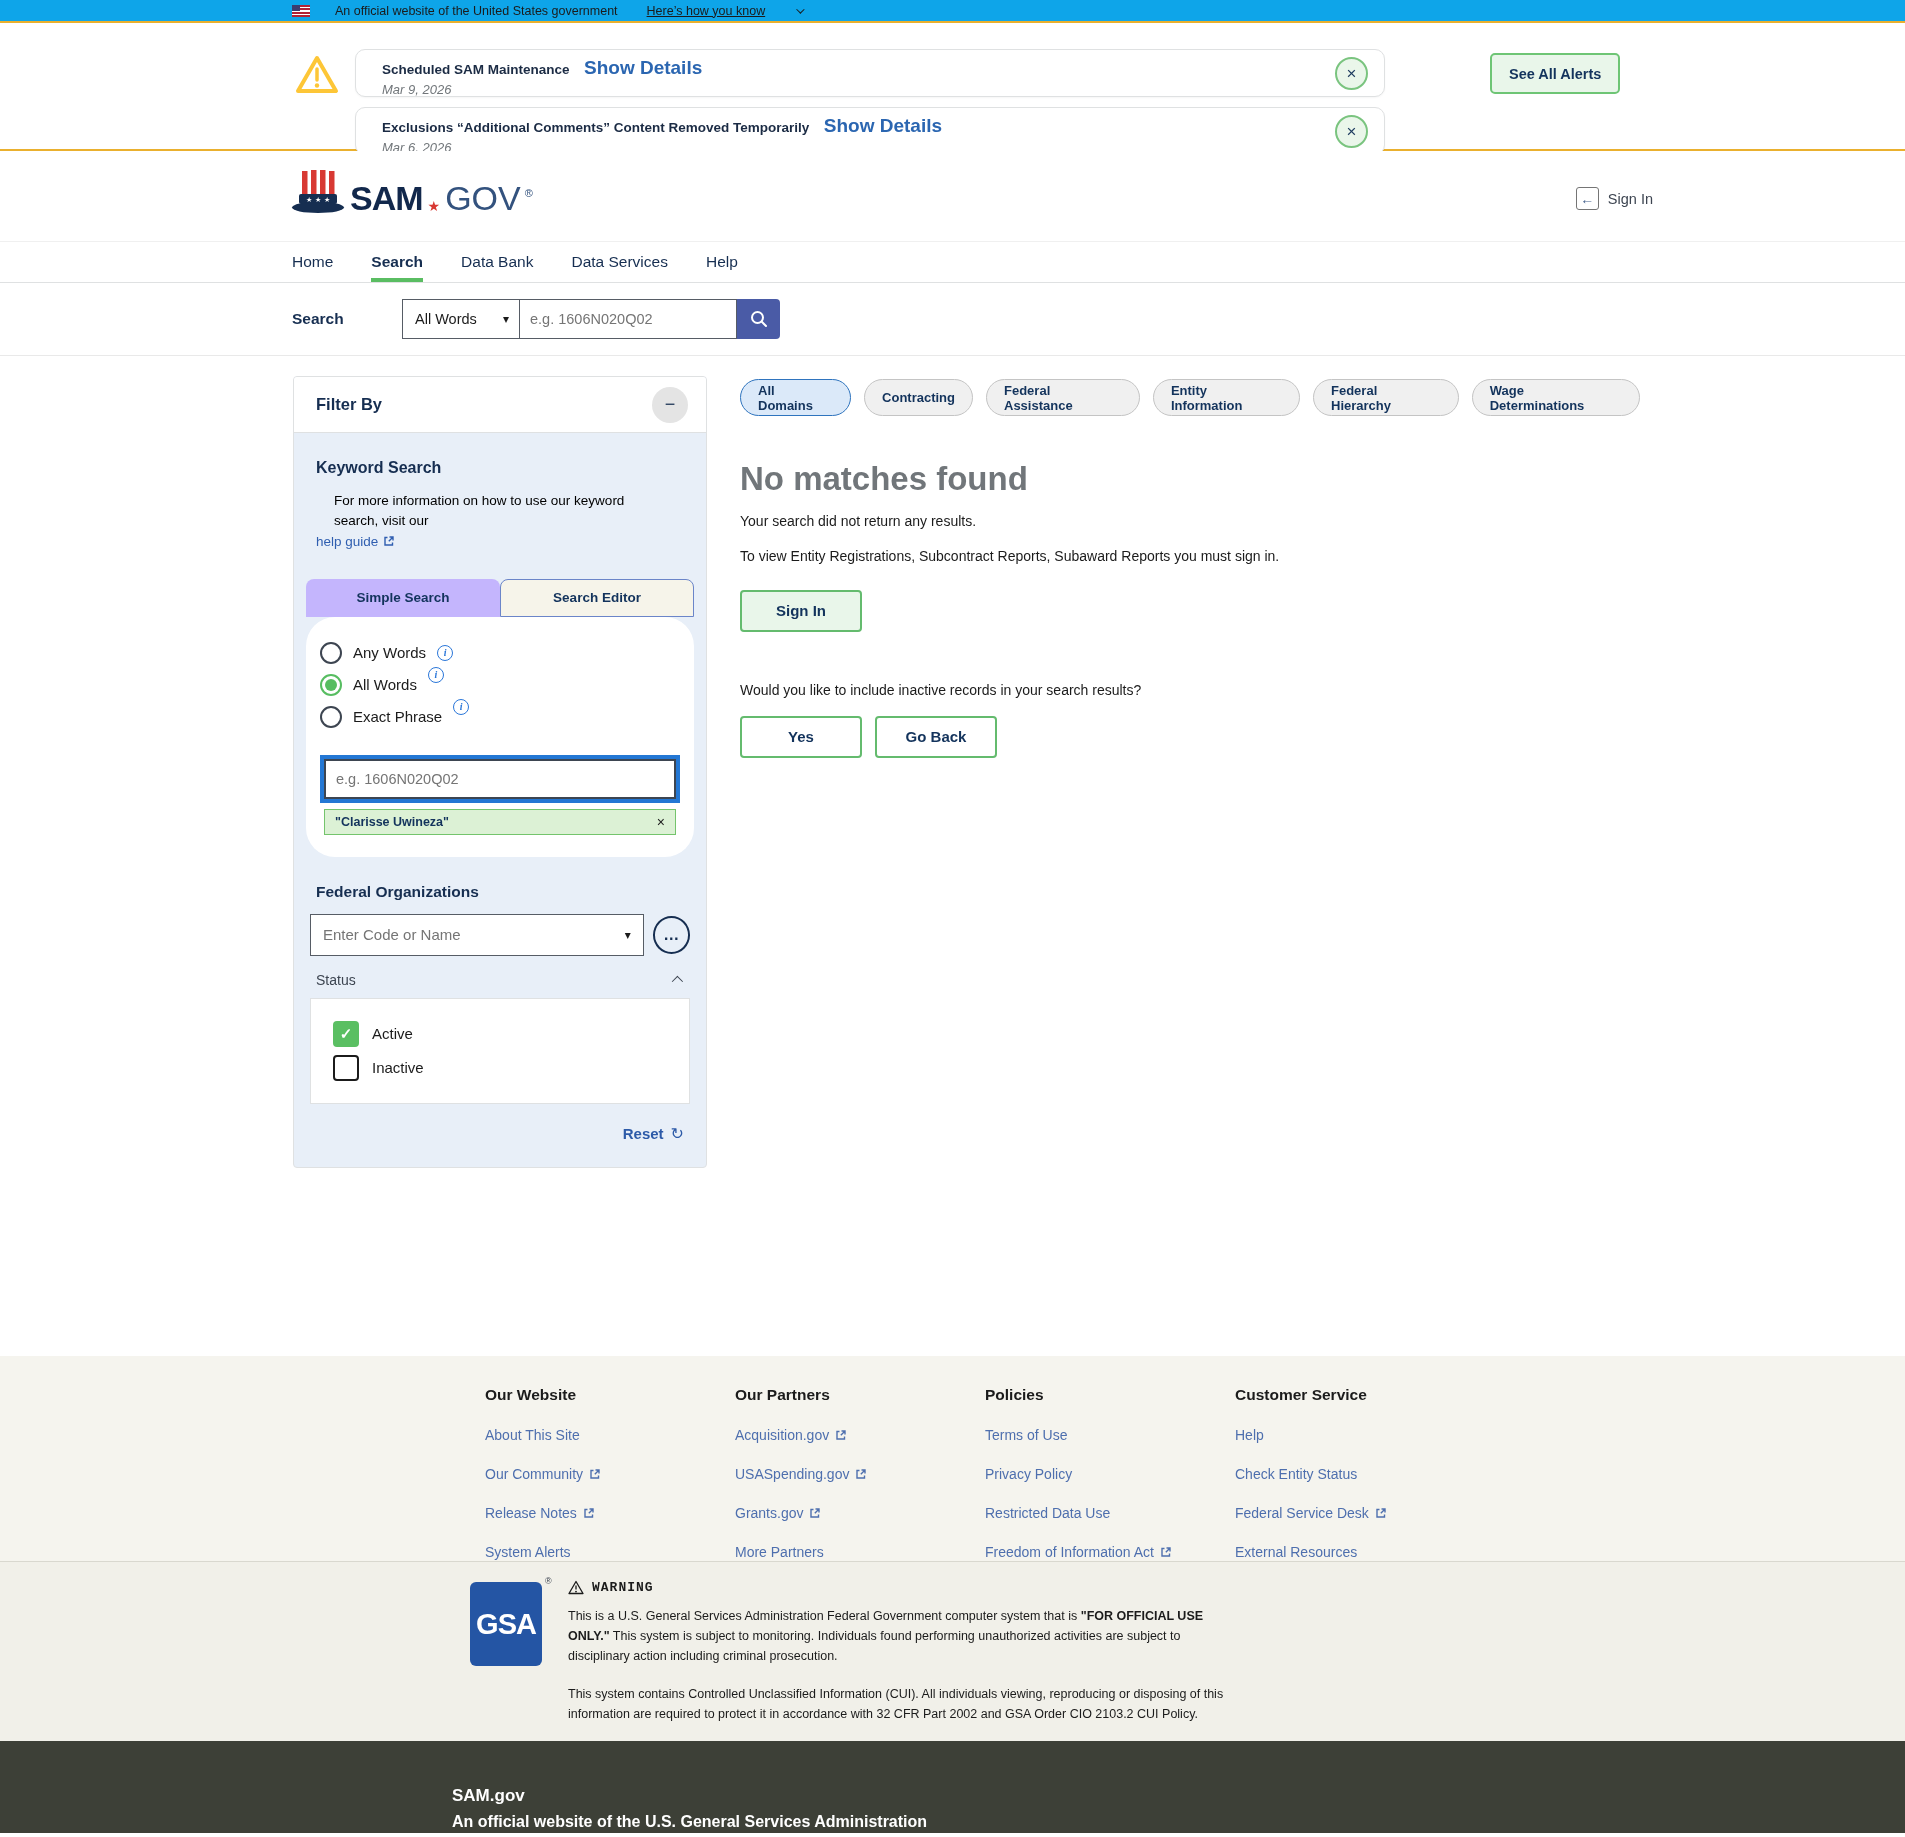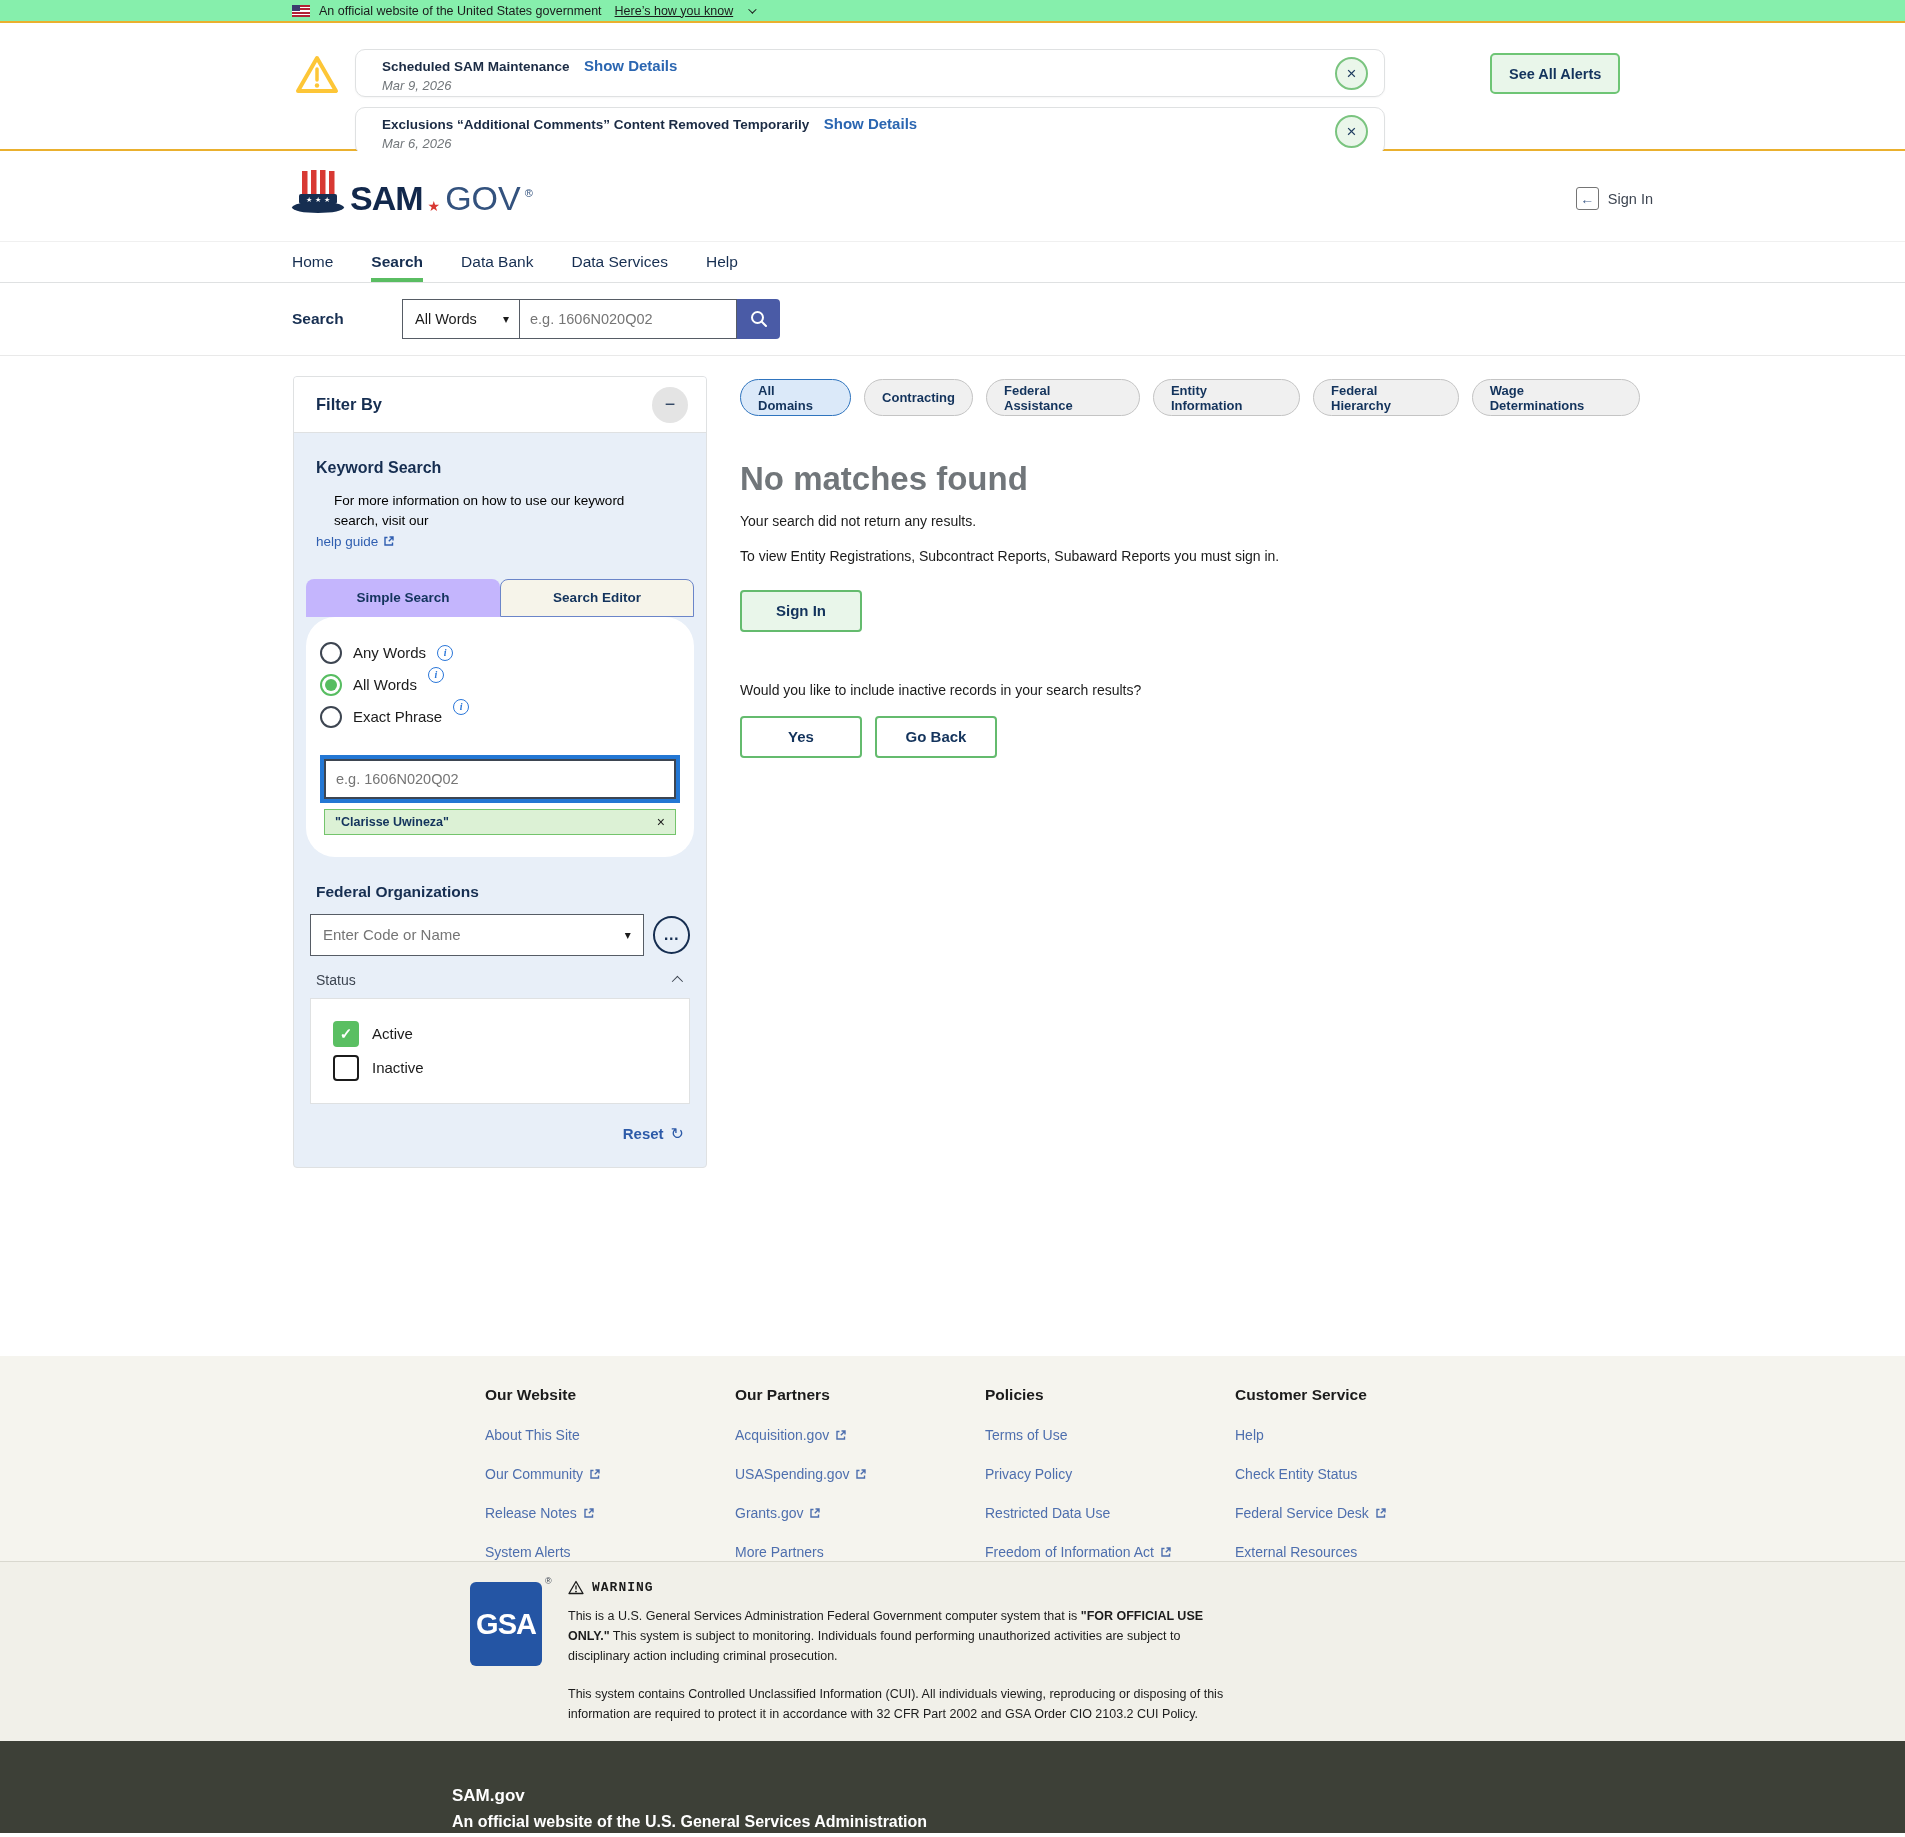--- a/index.html
+++ b/index.html
@@ -1,37 +1,37 @@
 <!DOCTYPE html>
 <html><head>
 <meta charset="utf-8">
 <style>
   * { margin:0; padding:0; box-sizing:border-box; }
   body { width:1905px; height:1837px; overflow:hidden; background:#fff;
          font-family:"Liberation Sans", sans-serif; color:#1b1b1b; }
 
   
-  .gov-banner { height:23px; background:#86efac; border-bottom:2px solid #eab02e;
-    display:flex; align-items:center; padding-left:292px; font-size:12.5px; gap:9px; }
+  .gov-banner { height:23px; background:#0ea5e9; border-bottom:2px solid #eab02e;
+    display:flex; align-items:center; padding-left:292px; font-size:12.5px; gap:25px; }
   .us-flag { width:18px; height:12px; position:relative;
     background:repeating-linear-gradient(#b22234 0 1.72px,#fff 1.72px 3.44px); }
   .us-flag::after { content:""; position:absolute; top:0; left:0; width:8px; height:6px; background:#3c3b6e; }
   .banner-link { color:#1b1b1b; text-decoration:underline; margin-left:4px; cursor:pointer; }
   .chev-down { display:inline-block; width:6px; height:6px; border-right:1.5px solid #1b1b1b;
     border-bottom:1.5px solid #1b1b1b; transform:rotate(45deg) translateY(-2px); margin-left:6px; }
 
   
   .alerts { position:relative; height:128px; background:#fff; border-bottom:2px solid #eab02e; }
   .warn-tri { position:absolute; left:294px; top:30px; }
   .alert-box { position:absolute; left:355px; width:1030px; height:48px; background:#fff;
     border:1px solid #dfe1e2; border-radius:10px; box-shadow:0 1px 2px rgba(0,0,0,.04);
     padding:7px 60px 0 26px; }
   .alert-box.first { top:26px; } .alert-box.second { top:84px; }
   .alert-title { font-weight:bold; font-size:13.5px; color:#1b2b44; }
-  .alert-details { font-weight:bold; font-size:15px; color:#2b66b1; margin-left:10px; cursor:pointer; }
+  .alert-details { font-weight:bold; font-size:19px; color:#2b66b1; margin-left:10px; cursor:pointer; }
   .alert-date { font-style:italic; font-size:13px; color:#71767a; margin-top:3px; }
   .alert-close { position:absolute; right:16px; top:7px; width:33px; height:33px; border-radius:50%;
     background:#eaf6ea; border:2px solid #7ac47f; color:#1c3a5e; font-size:17px; line-height:29px;
     text-align:center; cursor:pointer; }
   .see-all { position:absolute; left:1490px; top:30px; height:41px; padding:0 17px;
     background:#e9f6ea; border:2px solid #6ec575; border-radius:5px; font-weight:bold;
     font-size:14.5px; color:#13335c; cursor:pointer; }
 
   
   .site-header { position:relative; height:90px; background:#fff; }

